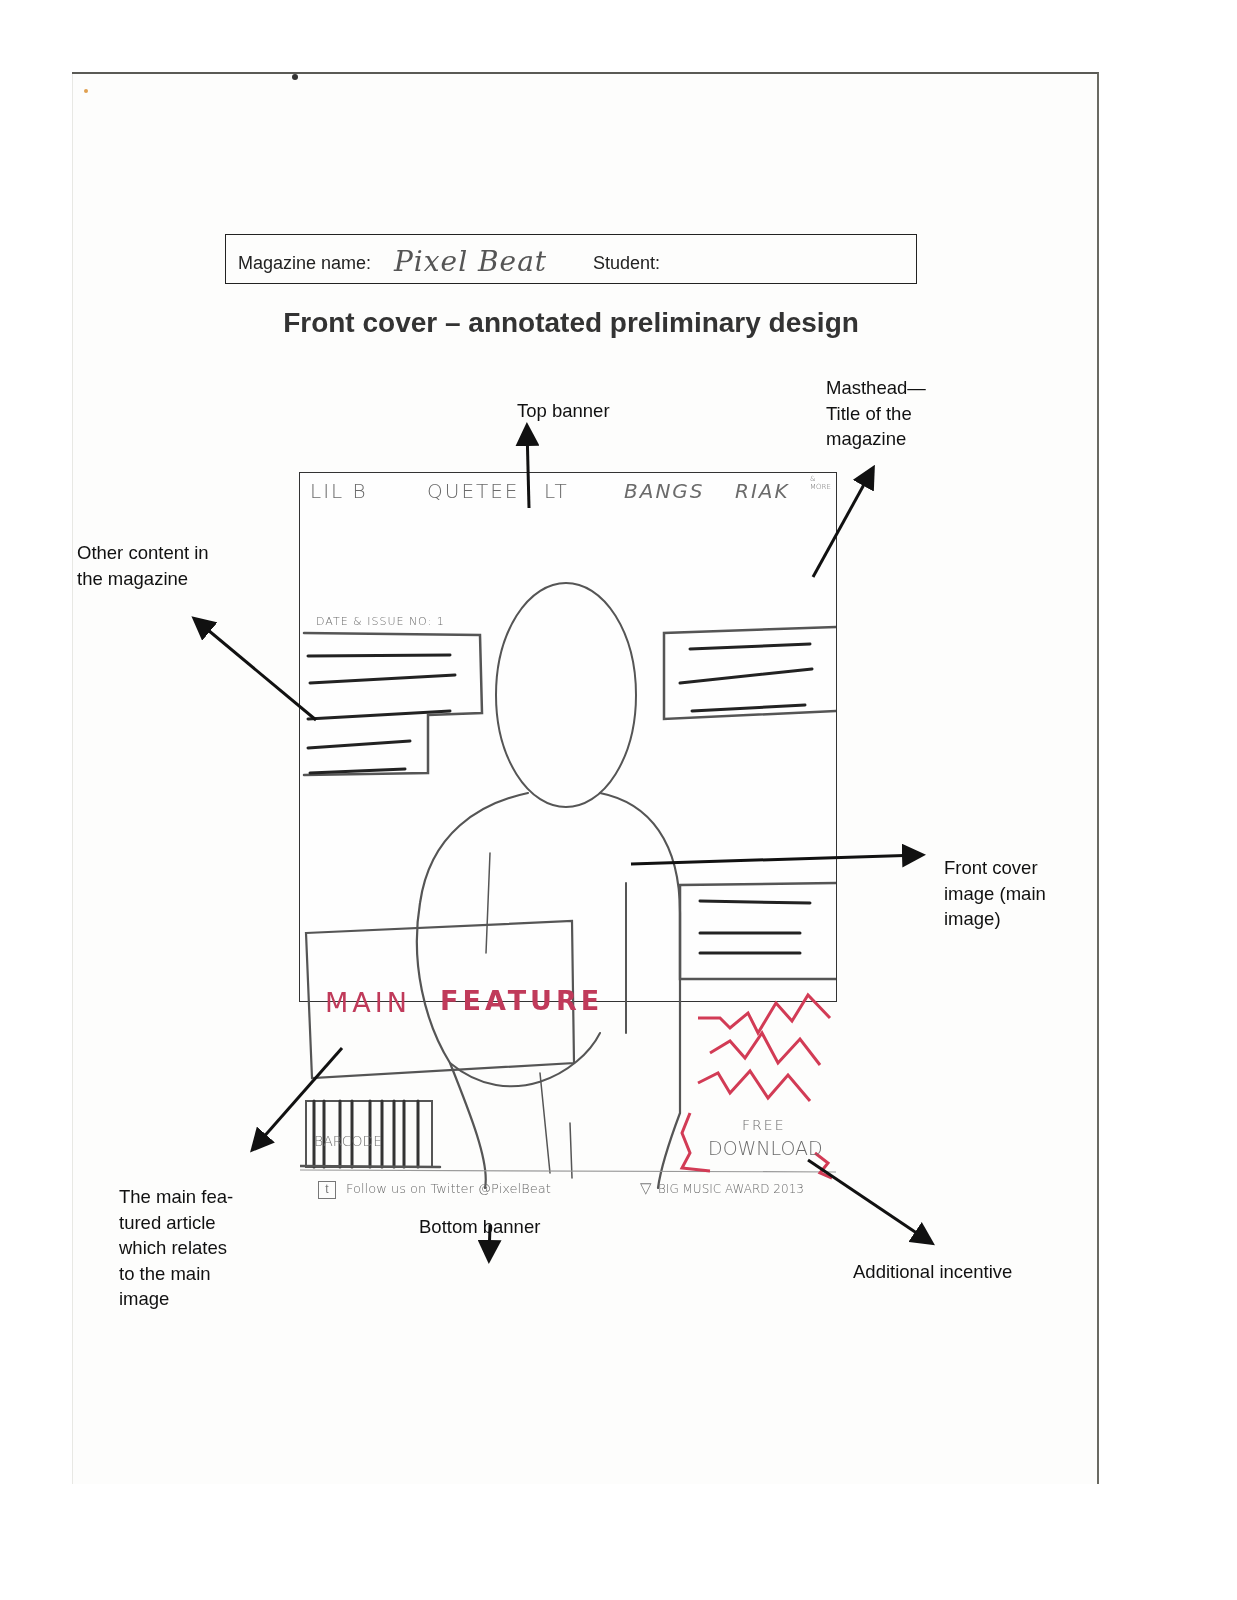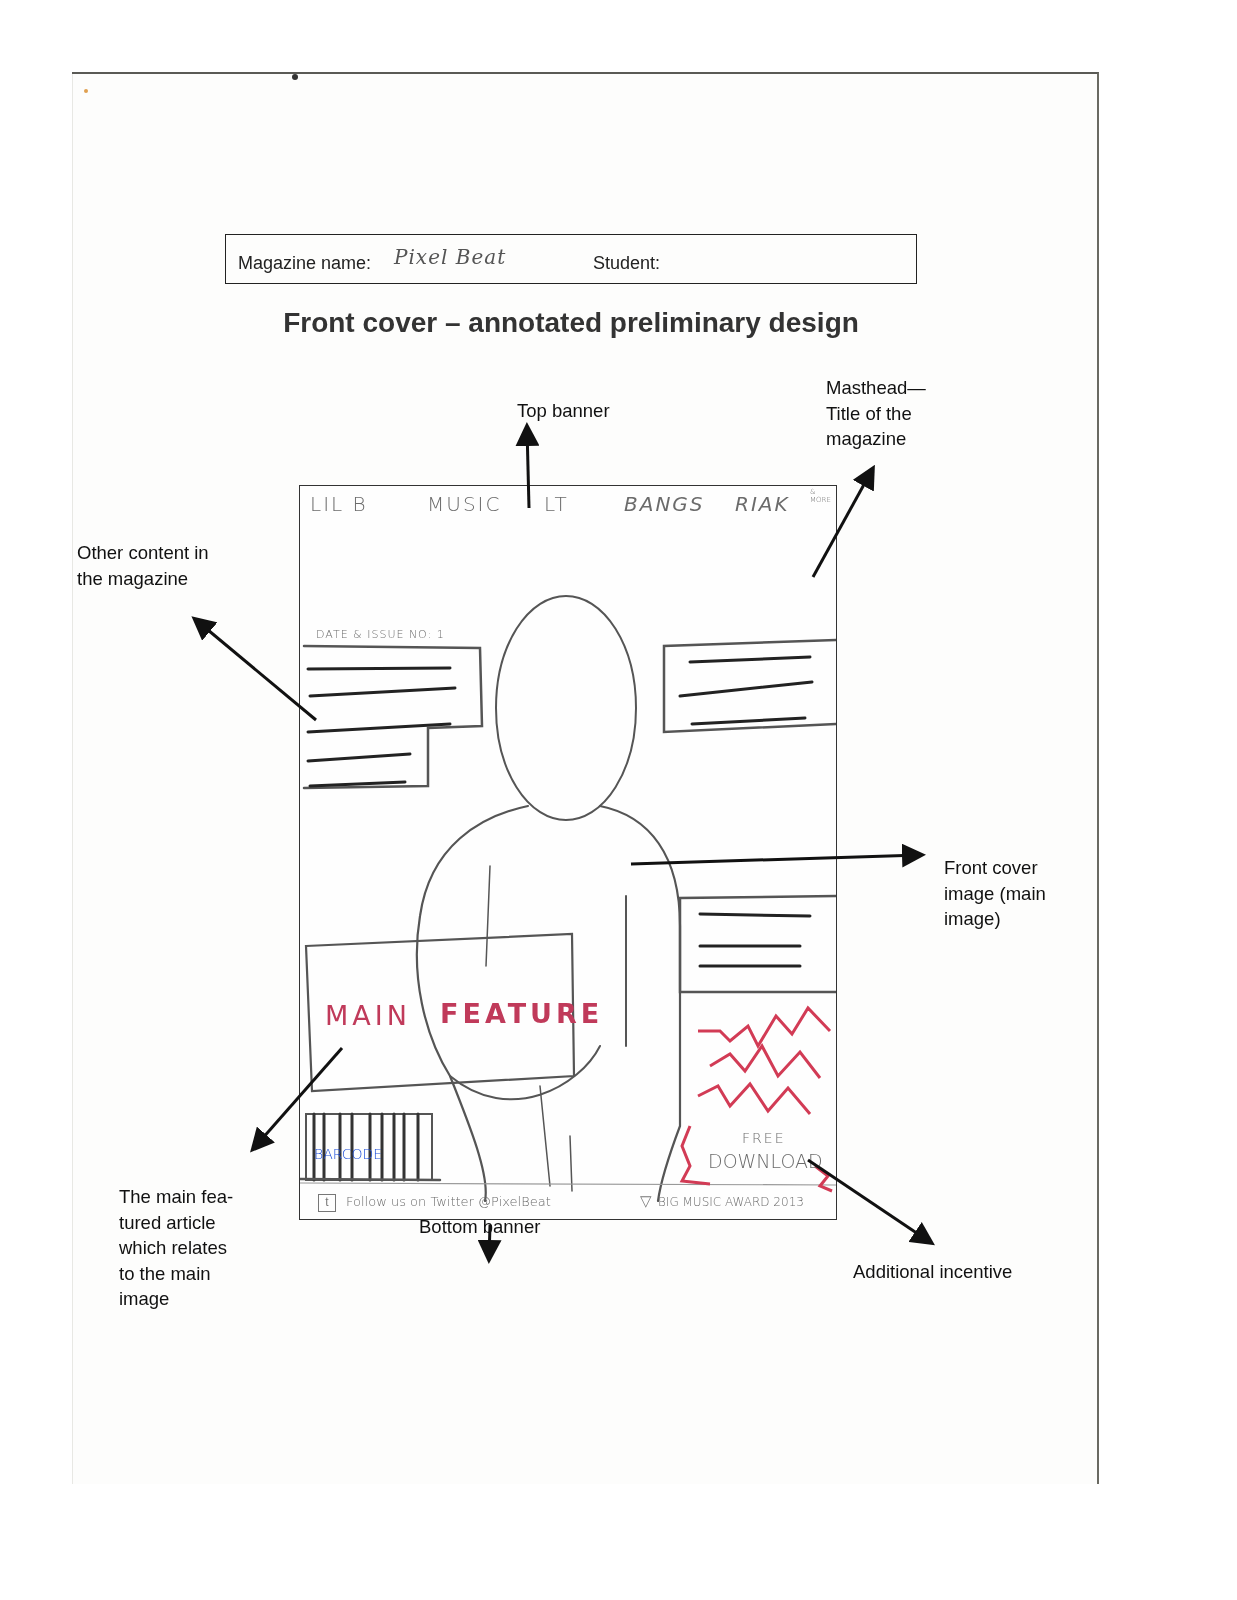--- a/index.html
+++ b/index.html
@@ -16,32 +16,32 @@
     box-shadow: inset 1px 0 0 #e8e8e4;
   }
   .spot { position: absolute; border-radius: 50%; }
   .hdr-box {
     position: absolute; left: 225px; top: 234px; width: 692px; height: 50px;
     border: 1.5px solid #222; box-sizing: border-box; padding-left: 32px;
   }
   .hdr-label { position: absolute; top: 20px; font-size: 18px; color: #222; }
   .hand {
     position: absolute; font-family: "DejaVu Serif", serif; font-style: italic;
-    color: #555; font-size: 20px; letter-spacing: 1px;
+    color: #555; font-size: 28px; letter-spacing: 1px;
   }
   .doc-title {
     position: absolute; left: 0; top: 307px; width: 1142px; text-align: center;
     font-size: 28px; font-weight: bold; color: #333;
   }
   .ann {
     position: absolute; font-size: 18.5px; color: #111; line-height: 25.5px;
   }
   
   .cover {
-    position: absolute; left: 299px; top: 485px; width: 538px; height: 735px;
+    position: absolute; left: 299px; top: 472px; width: 538px; height: 530px;
     border: 1.5px solid #333; box-sizing: border-box; background: #fefefe;
   }
   .sketch-text {
     position: absolute; font-family: "DejaVu Sans", sans-serif; color: #6b6b6b;
     font-weight: 300; letter-spacing: 2px;
   }
   .masthead-band {
     position: absolute; left: 0px; top: 36px; width: 536px; height: 102px;
     background: #dc4c5e;
     background-image: repeating-linear-gradient(100deg, rgba(255,255,255,0.12) 0 2px, transparent 2px 5px);
@@ -94,21 +94,21 @@
   <div>which relates</div>
   <div>to the main</div>
   <div>image</div>
 </div>
 <div class="ann" style="left:419px;top:1214px;">Bottom banner</div>
 <div class="ann" style="left:853px;top:1259px;">Additional incentive</div>
 
 <div class="cover">
   <div>
     <span class="sketch-text" style="left:10px;top:6px;font-size:20px;">LIL B</span>
-    <span class="sketch-text" style="left:127px;top:6px;font-size:20px;">MUSIC</span>
+    <span class="sketch-text" style="left:127px;top:6px;font-size:20px;">QUETEE</span>
     <span class="sketch-text" style="left:244px;top:6px;font-size:20px;">LT</span>
     <span class="sketch-text" style="left:324px;top:6px;font-size:20px;font-style:italic;">BANGS</span>
     <span class="sketch-text" style="left:435px;top:6px;font-size:20px;font-style:italic;text-align:right;">RIAK</span>
     <span class="sketch-text" style="left:510px;top:2px;font-size:7px;letter-spacing:0;">&amp; MORE</span>
   </div>
 
 
   <span class="sketch-text" style="left:16px;top:142px;font-size:11px;letter-spacing:1px;">DATE &amp; ISSUE NO: 1</span>
 
   <svg width="536" height="733">
@@ -146,21 +146,21 @@
       <path d="M410 580 L430 568 L445 585 L462 560 L478 590 L500 566 L520 592"></path>
       <path d="M398 610 L418 600 L430 620 L450 598 L468 625 L488 602 L510 628"></path>
       <path d="M390 640 L382 660 L390 680 L382 695 L410 698"></path>
       <path d="M515 680 L528 690 L520 700 L532 705"></path>
     </g>
   </svg>
 
   <span class="mf-text" style="left:25px;top:514px;">MAIN</span>
   <span class="mf-text" style="left:140px;top:512px;font-weight:bold;">FEATURE</span>
 
-  <span class="sketch-text" style="left:14px;top:660px;font-size:14px;color:#1d4ed8;letter-spacing:0;">BARCODE</span>
+  <span class="sketch-text" style="left:14px;top:660px;font-size:14px;color:#737373;letter-spacing:0;">BARCODE</span>
 
   <span class="sketch-text" style="left:442px;top:644px;font-size:14px;">FREE</span>
   <span class="sketch-text" style="left:408px;top:664px;font-size:19px;letter-spacing:0;">DOWNLOAD</span>
 
   <div>
     <span style="position:absolute;left:18px;top:708px;width:16px;height:16px;border:1px solid #777;font-size:12px;color:#777;text-align:center;line-height:15px;">t</span>
     <span class="sketch-text" style="left:46px;top:708px;font-size:13px;letter-spacing:0;">Follow us on Twitter @PixelBeat</span>
     <span style="position:absolute;left:340px;top:706px;font-size:15px;color:#777;">▽</span>
     <span class="sketch-text" style="left:358px;top:709px;font-size:12px;letter-spacing:0;">BIG MUSIC AWARD 2013</span>
   </div>

